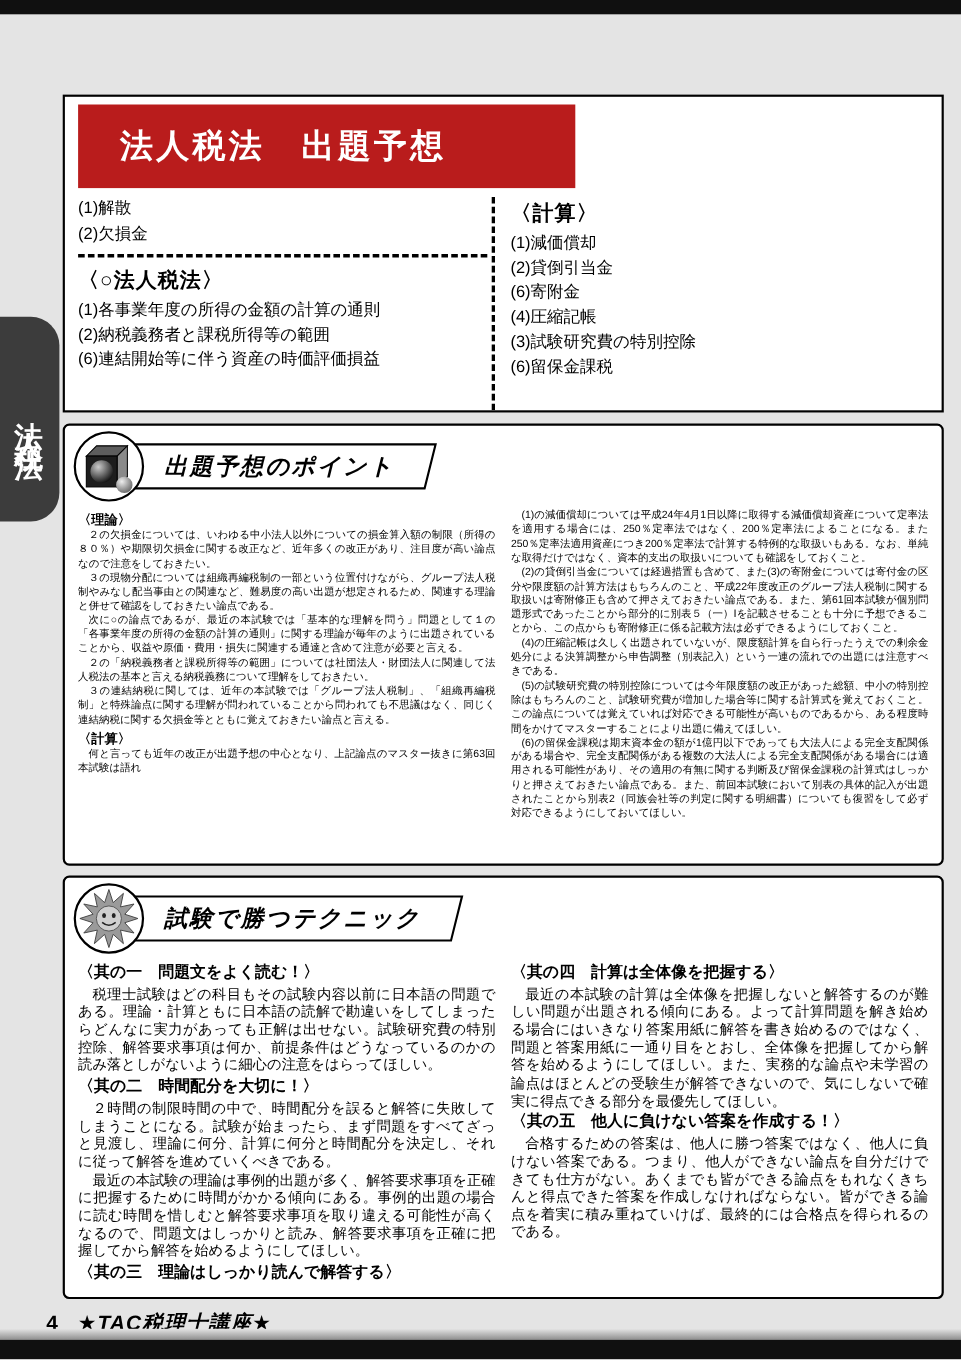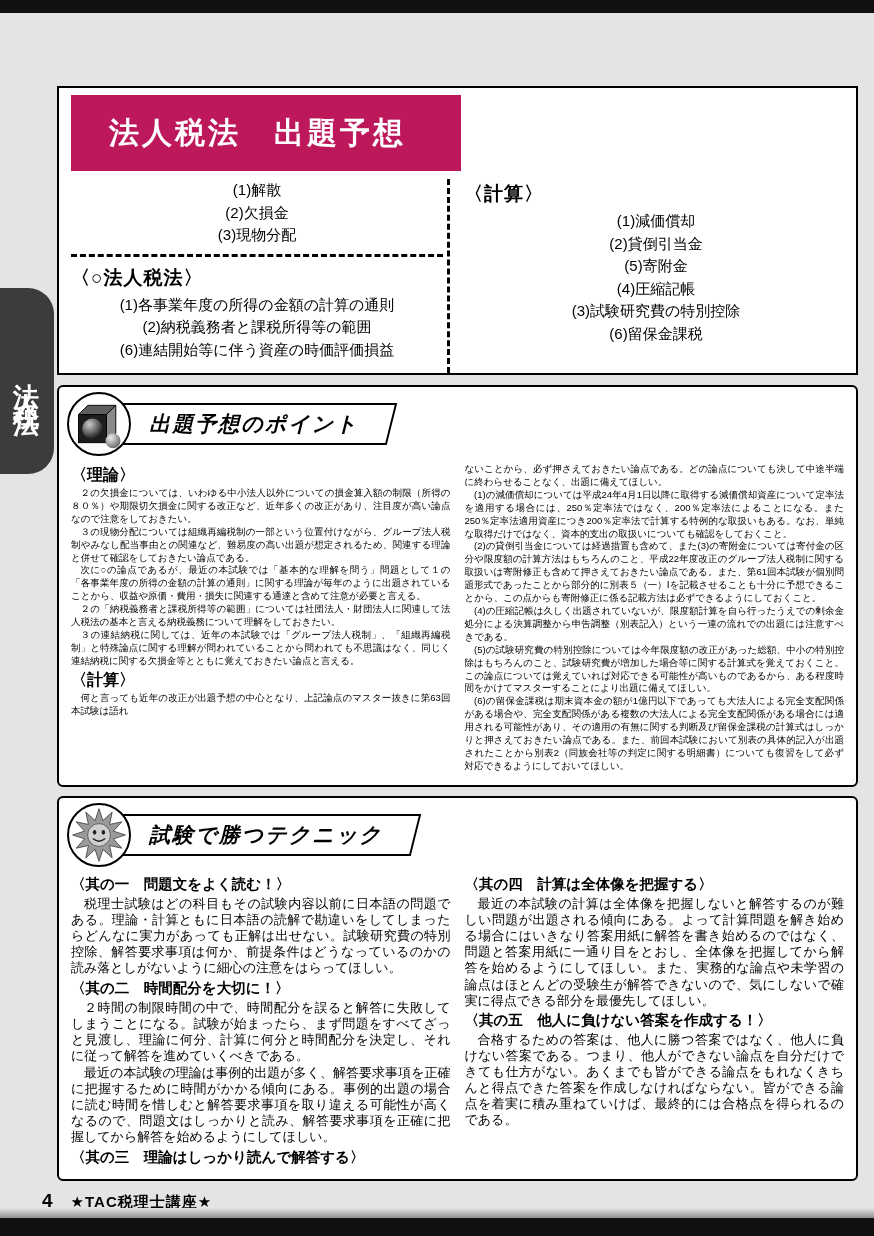--- a/index.html
+++ b/index.html
@@ -14,59 +14,59 @@
   .side-tab{position:absolute;left:0;top:288px;width:54px;height:186px;background:#3c3c3c;
     border-radius:0 26px 26px 0;display:flex;align-items:center;justify-content:center;}
   .side-tab span{writing-mode:vertical-rl;color:#fff;font-weight:bold;font-size:26px;
     letter-spacing:9px;}
 
   .main{position:absolute;left:57px;top:86px;width:801px;}
   .box{background:#fff;border:2px solid #000;box-sizing:border-box;}
 
   
   .box1{height:289px;margin-bottom:10px;display:flex;flex-direction:column;overflow:hidden;}
-  .title-banner{background:#be185d;color:#fff;width:390px;height:76px;margin:7px 0 8px 12px;
+  .title-banner{background:#b91c1c;color:#fff;width:452px;height:76px;margin:7px 0 8px 12px;
     display:flex;align-items:center;padding-left:38px;box-sizing:border-box;
     font-size:30px;font-weight:bold;letter-spacing:3px;}
   .cols{display:flex;flex:1;}
   .col-l{width:388px;padding:0 4px 0 12px;box-sizing:border-box;}
   .col-r{flex:1;border-left:3px dashed #000;padding:0 8px 0 14px;}
   .group h3{margin:2px 0 3px;font-size:19px;letter-spacing:1px;}
   .dashed-top{border-top:3px dashed #000;margin-top:7px;padding-top:6px;}
-  .plain-list{list-style:none;margin:0;padding:0;text-align:center;}
+  .plain-list{list-style:none;margin:0;padding:0;}
   .plain-list li{font-size:15px;line-height:1.5;}
 
   
   .sec-head{display:flex;align-items:center;height:66px;margin:4px 0 4px 8px;position:relative;}
   .badge{width:64px;height:64px;border:2px solid #000;border-radius:50%;background:#fff;
     display:flex;align-items:center;justify-content:center;position:relative;z-index:2;
     box-sizing:border-box;flex:0 0 auto;}
   .ribbon{border:2px solid #000;background:#fff;transform:skewX(-14deg);
     margin-left:-16px;padding:5px 30px 5px 34px;position:relative;z-index:1;}
   .ribbon span{display:inline-block;font-size:21px;font-weight:bold;letter-spacing:2px;}
 
   
   .body2{display:flex;gap:14px;padding:2px 12px 6px 12px;}
   .bcol{flex:1;min-width:0;}
   .blk{margin:0;text-align:justify;text-indent:1em;}
   .t-h{font-weight:bold;text-indent:0;}
   .t-cont{text-indent:0;}
 
   .box2{height:402px;margin-bottom:9px;border-radius:6px;overflow:hidden;}
   .box2 .blk{font-size:9.5px;line-height:1.36;}
-  .box2 .t-h{font-size:16px;line-height:1.5;}
+  .box2 .t-h{font-size:12px;line-height:1.5;}
 
   .box3{height:385px;border-radius:6px;overflow:hidden;}
   .box3 .blk{font-size:13px;line-height:1.24;margin-bottom:1px;}
   .box3 .t-h{font-size:14.5px;line-height:1.45;}
 
   
   .footer{position:absolute;left:42px;top:1190px;display:flex;align-items:baseline;gap:18px;}
   .pnum{font-size:19px;font-weight:bold;}
-  .course{font-size:15px;font-weight:bold;letter-spacing:1px;}
+  .course{font-size:19px;font-weight:bold;letter-spacing:1px;font-style:italic;}
 </style>
 </head>
 <body>
 
 <div class="page">
 
   <div class="top-bar"></div>
 
   <div class="side-tab">
     <span>法人税法</span>
@@ -76,41 +76,40 @@
 
     <section class="box box1">
       <div class="title-banner">法人税法　出題予想</div>
       <div class="cols">
         <div class="col-l">
           <div class="group">
             <ul class="plain-list">
 
             <li class="item">(1)解散</li>
                 <li class="item">(2)欠損金</li>
-                <li class="item">(3)現物分配</li>
               </ul>
           </div>
           <div class="group dashed-top">
             <h3>〈○法人税法〉</h3>
             <ul class="plain-list">
 
             <li class="item">(1)各事業年度の所得の金額の計算の通則</li>
                 <li class="item">(2)納税義務者と課税所得等の範囲</li>
                 <li class="item">(6)連結開始等に伴う資産の時価評価損益</li>
               </ul>
           </div>
         </div>
         <div class="col-r">
           <div class="group">
             <h3>〈計算〉</h3>
             <ul class="plain-list">
 
             <li class="item">(1)減価償却</li>
                 <li class="item">(2)貸倒引当金</li>
-                <li class="item">(5)寄附金</li>
+                <li class="item">(6)寄附金</li>
                 <li class="item">(4)圧縮記帳</li>
                 <li class="item">(3)試験研究費の特別控除</li>
                 <li class="item">(6)留保金課税</li>
               </ul>
           </div>
         </div>
       </div>
     </section>
 
     <section class="box box2">
@@ -145,21 +144,20 @@
             <p class="blk t-p">２の欠損金については、いわゆる中小法人以外についての損金算入額の制限（所得の８０％）や期限切欠損金に関する改正など、近年多くの改正があり、注目度が高い論点なので注意をしておきたい。</p>
             <p class="blk t-p">３の現物分配については組織再編税制の一部という位置付けながら、グループ法人税制やみなし配当事由との関連など、難易度の高い出題が想定されるため、関連する理論と併せて確認をしておきたい論点である。</p>
             <p class="blk t-p">次に○の論点であるが、最近の本試験では「基本的な理解を問う」問題として１の「各事業年度の所得の金額の計算の通則」に関する理論が毎年のように出題されていることから、収益や原価・費用・損失に関連する通達と含めて注意が必要と言える。</p>
             <p class="blk t-p">２の「納税義務者と課税所得等の範囲」については社団法人・財団法人に関連して法人税法の基本と言える納税義務について理解をしておきたい。</p>
             <p class="blk t-p">３の連結納税に関しては、近年の本試験では「グループ法人税制」、「組織再編税制」と特殊論点に関する理解が問われていることから問われても不思議はなく、同じく連結納税に関する欠損金等とともに覚えておきたい論点と言える。</p>
             <p class="blk t-h">〈計算〉</p>
             <p class="blk t-p">何と言っても近年の改正が出題予想の中心となり、上記論点のマスター抜きに第63回本試験は語れ</p>
           </div>
         <div class="bcol">
 
-        <p class="blk t-cont">ないことから、必ず押さえておきたい論点である。どの論点についても決して中途半端に終わらせることなく、出題に備えてほしい。</p>
             <p class="blk t-p">(1)の減価償却については平成24年4月1日以降に取得する減価償却資産について定率法を適用する場合には、250％定率法ではなく、200％定率法によることになる。また250％定率法適用資産につき200％定率法で計算する特例的な取扱いもある。なお、単純な取得だけではなく、資本的支出の取扱いについても確認をしておくこと。</p>
             <p class="blk t-p">(2)の貸倒引当金については経過措置も含めて、また(3)の寄附金については寄付金の区分や限度額の計算方法はもちろんのこと、平成22年度改正のグループ法人税制に関する取扱いは寄附修正も含めて押さえておきたい論点である。また、第61回本試験が個別問題形式であったことから部分的に別表５（一）Ⅰを記載させることも十分に予想できることから、この点からも寄附修正に係る記載方法は必ずできるようにしておくこと。</p>
             <p class="blk t-p">(4)の圧縮記帳は久しく出題されていないが、限度額計算を自ら行ったうえでの剰余金処分による決算調整から申告調整（別表記入）という一連の流れでの出題には注意すべきである。</p>
             <p class="blk t-p">(5)の試験研究費の特別控除については今年限度額の改正があった総額、中小の特別控除はもちろんのこと、試験研究費が増加した場合等に関する計算式を覚えておくこと。この論点については覚えていれば対応できる可能性が高いものであるから、ある程度時間をかけてマスターすることにより出題に備えてほしい。</p>
             <p class="blk t-p">(6)の留保金課税は期末資本金の額が1億円以下であっても大法人による完全支配関係がある場合や、完全支配関係がある複数の大法人による完全支配関係がある場合には適用される可能性があり、その適用の有無に関する判断及び留保金課税の計算式はしっかりと押さえておきたい論点である。また、前回本試験において別表の具体的記入が出題されたことから別表2（同族会社等の判定に関する明細書）についても復習をして必ず対応できるようにしておいてほしい。</p>
           </div>
       </div>
     </section>
 
     <section class="box box3">

